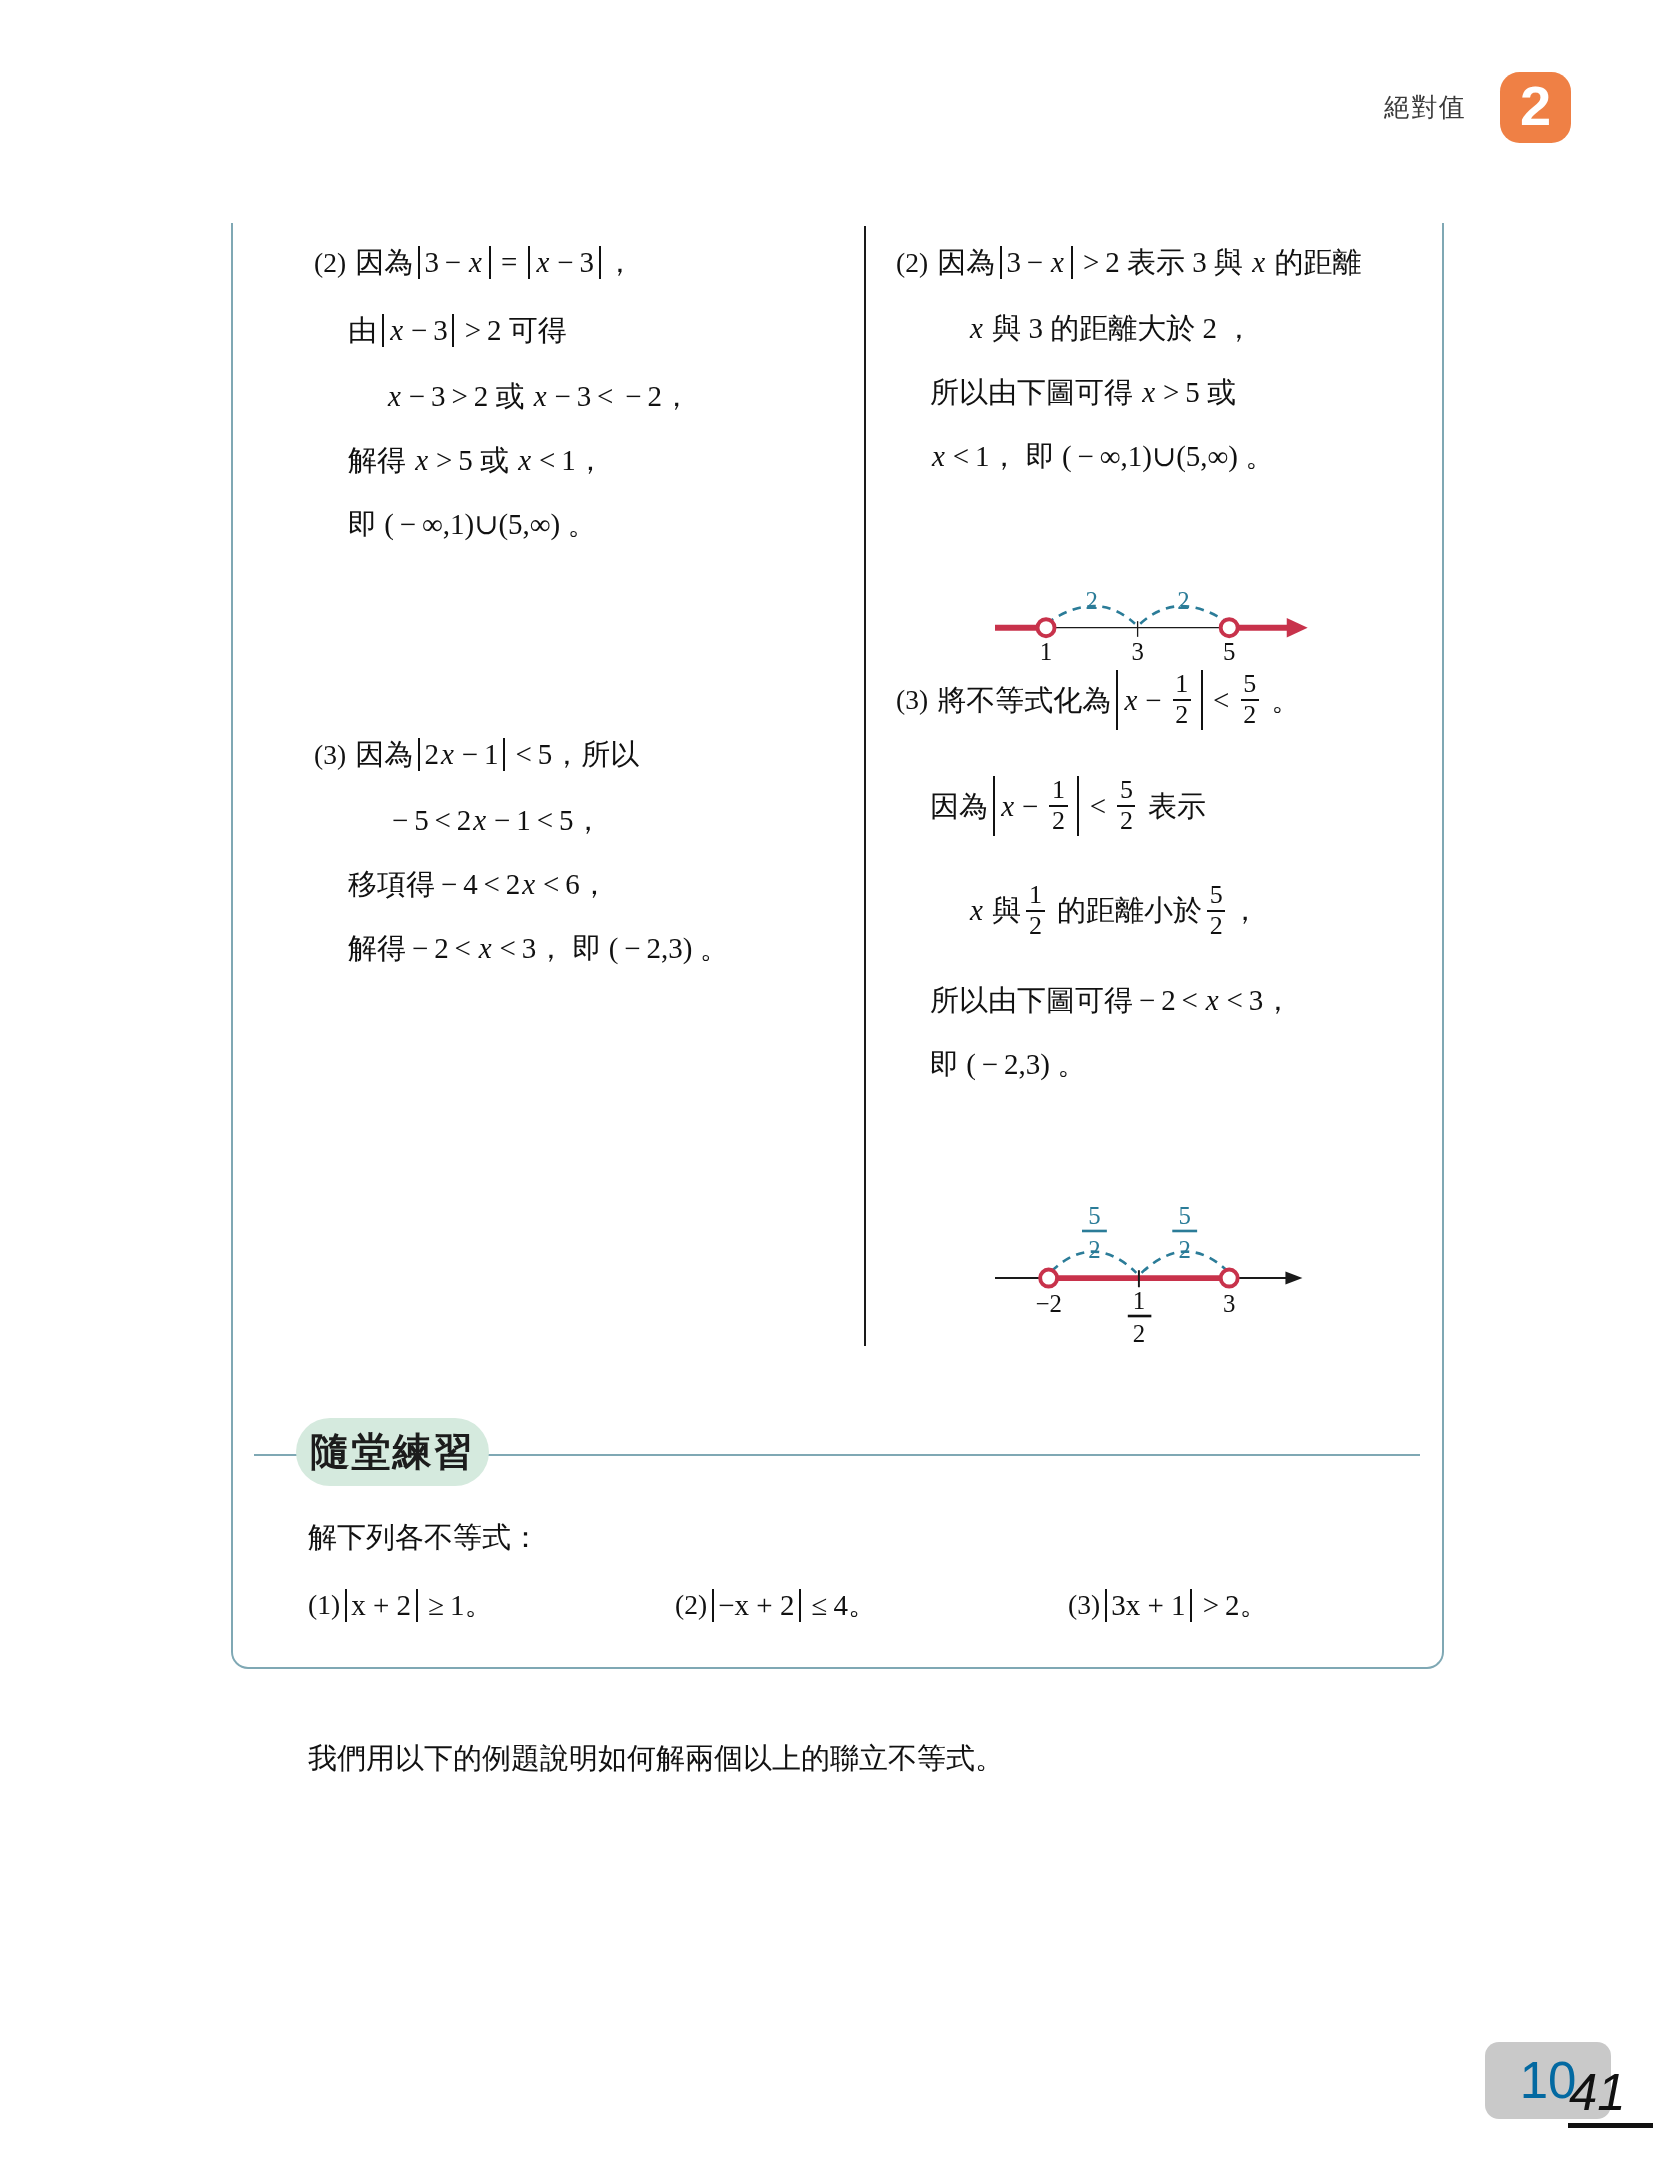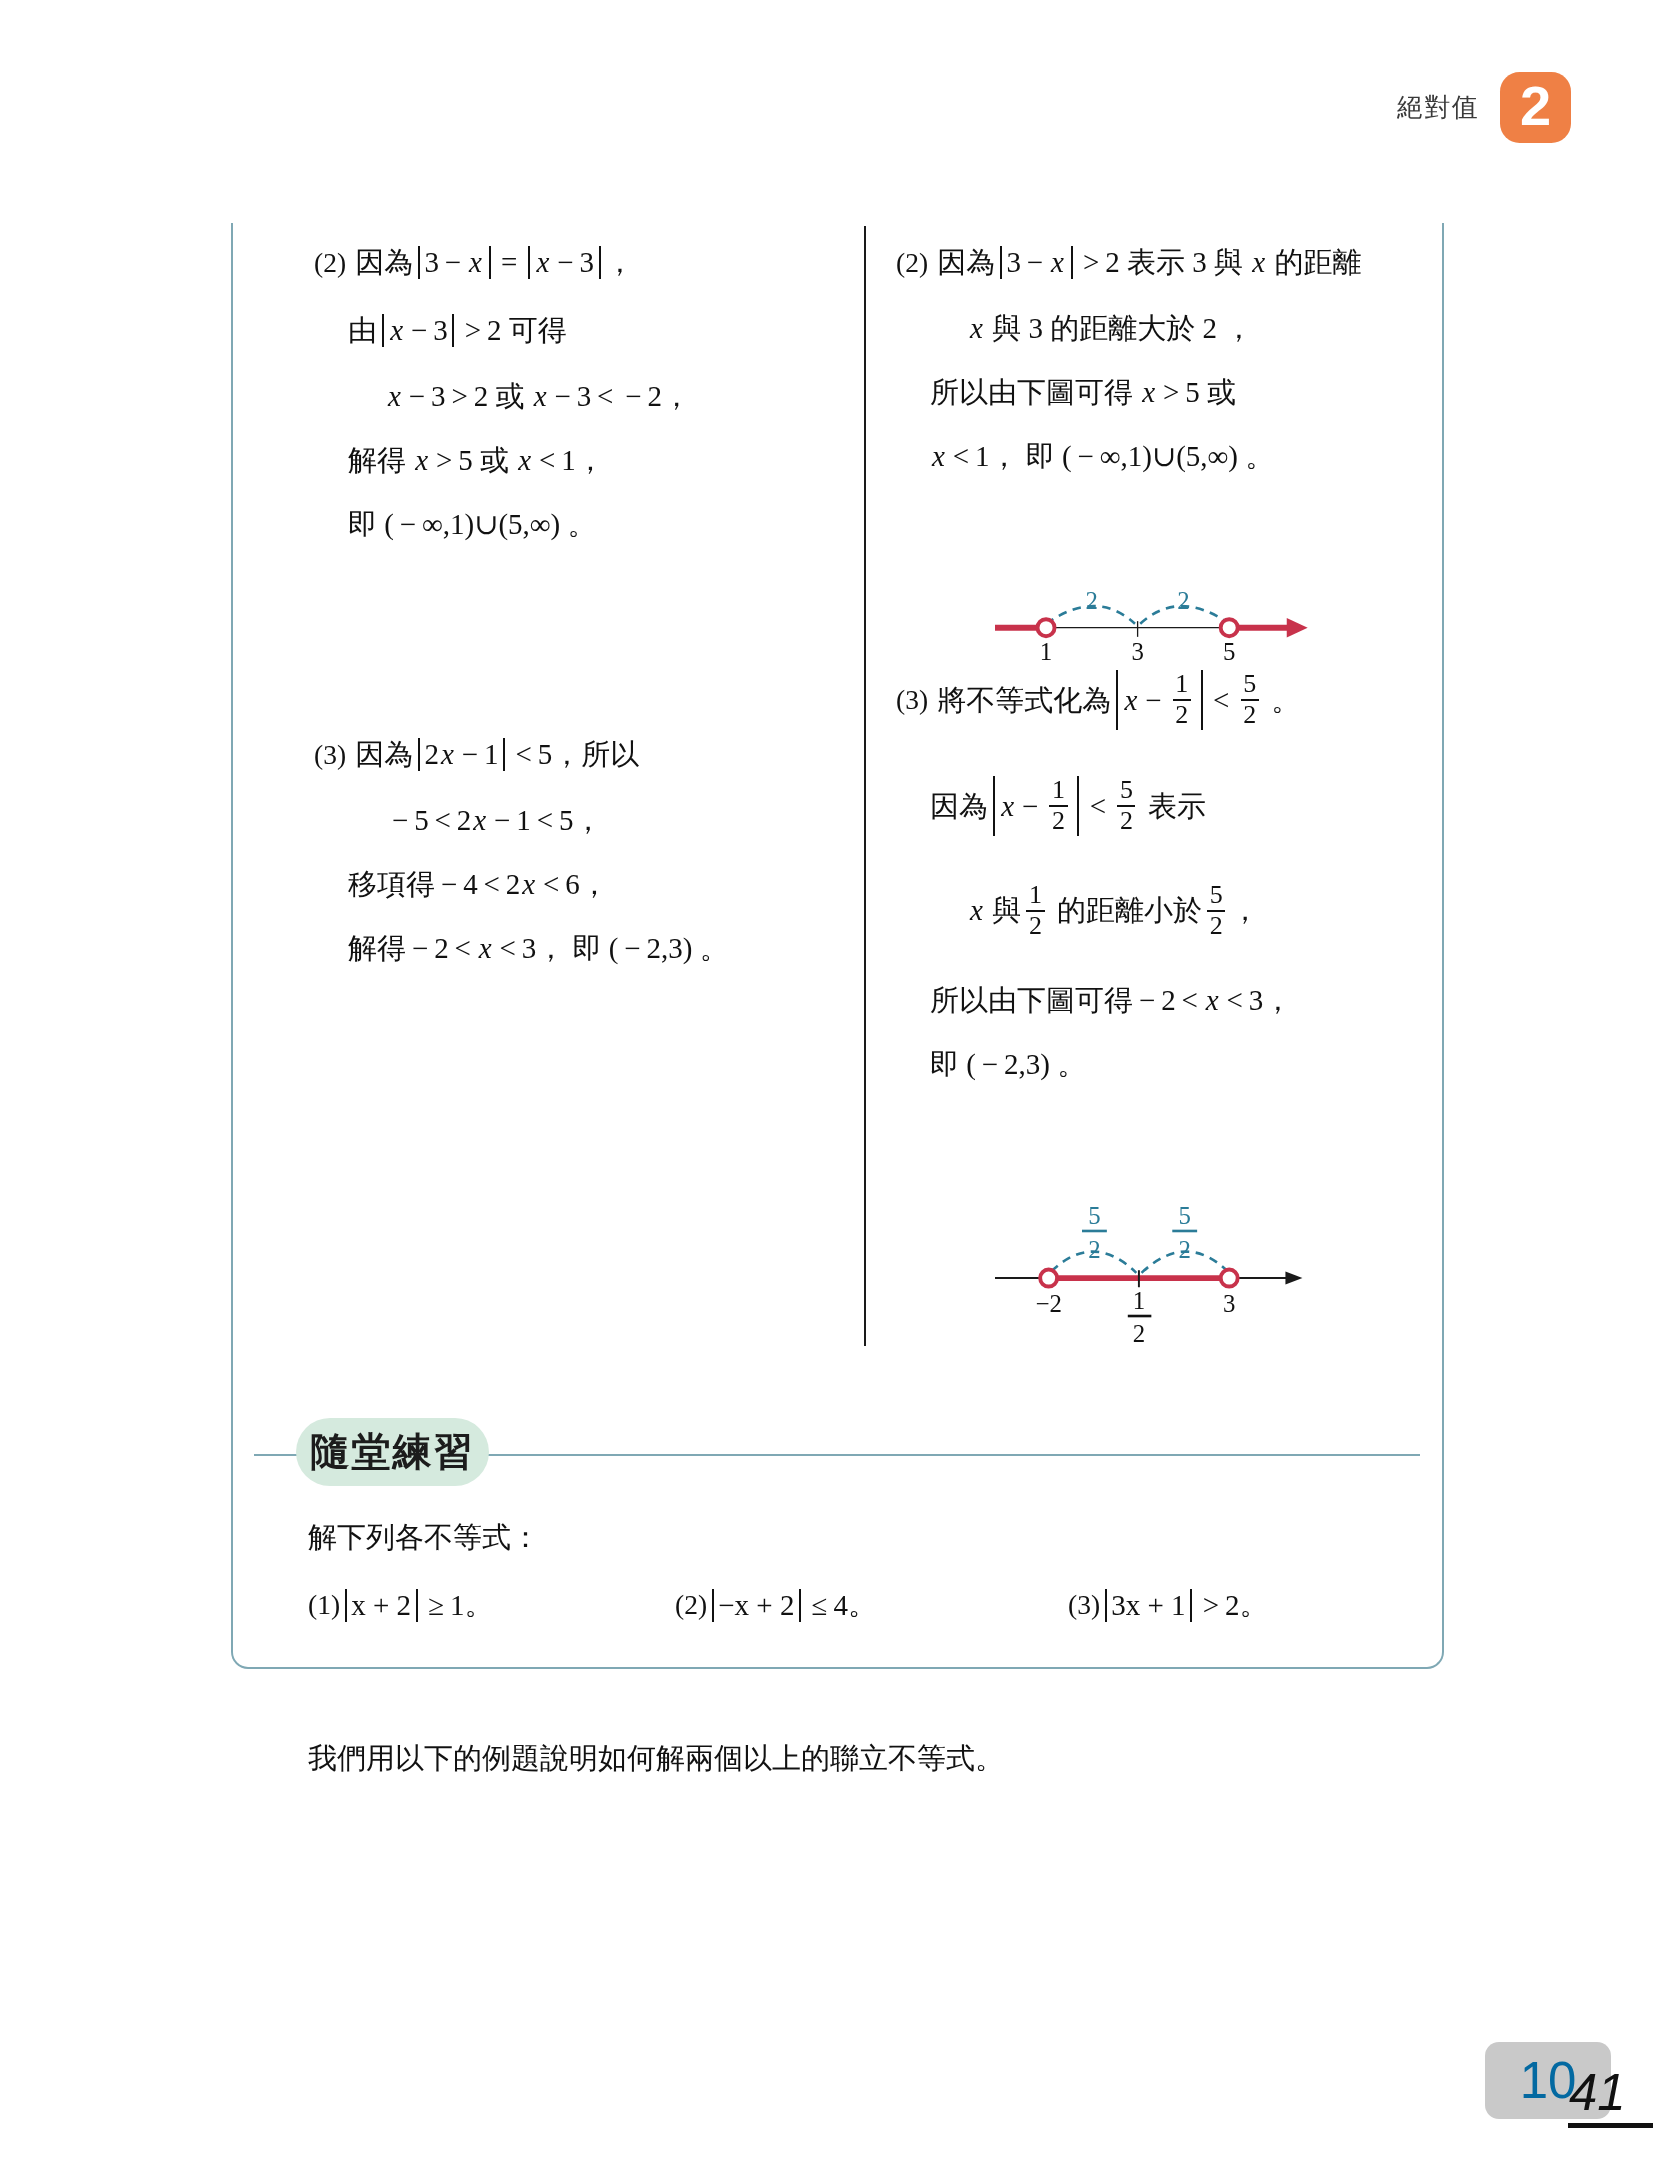--- a/index.html
+++ b/index.html
@@ -4,21 +4,21 @@
 <style>
   html,body{margin:0;padding:0;}
   body{
     width:1676px;height:2183px;background:#ffffff;
     font-family:"Liberation Serif","DejaVu Serif",serif;
     color:#111;position:relative;overflow:hidden;
   }
   .page{position:absolute;inset:0;}
 
   
-  .header{position:absolute;top:72px;right:105px;display:flex;align-items:center;gap:21px;}
+  .header{position:absolute;top:72px;right:105px;display:flex;align-items:center;gap:34px;}
   .header-title{font-family:"Liberation Sans","DejaVu Sans",sans-serif;font-size:26px;color:#3a3a3a;letter-spacing:1.3px;}
   .chapter-badge{
     width:71px;height:71px;border-radius:19.6px;background:#ef8045;
     color:#fff;font-family:"Liberation Sans","DejaVu Sans",sans-serif;
     font-size:56px;font-weight:700;display:flex;align-items:center;justify-content:center;
     line-height:1;padding-bottom:3.9px;box-sizing:border-box;
   }
 
   
   .content-box{

